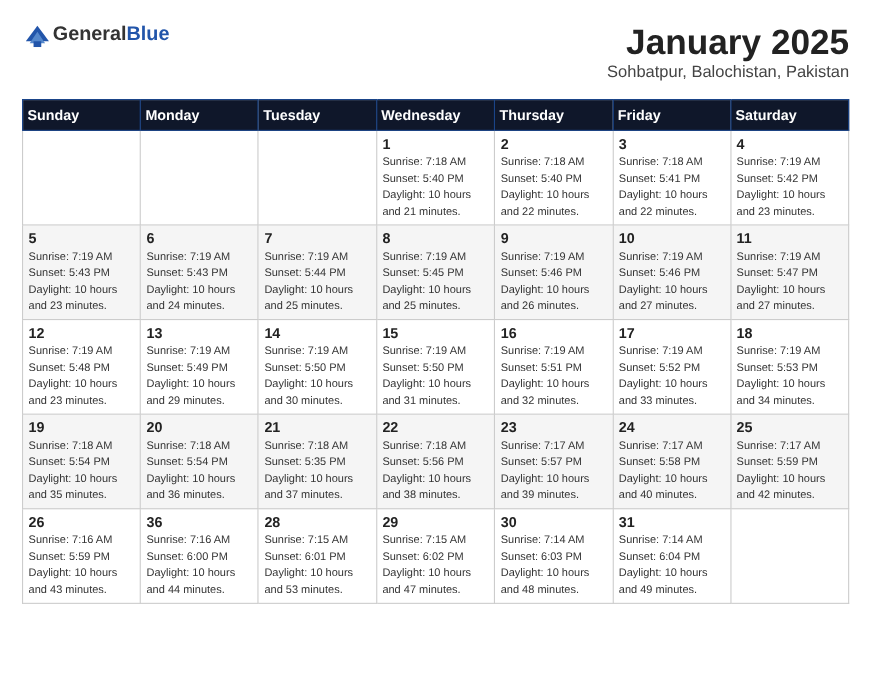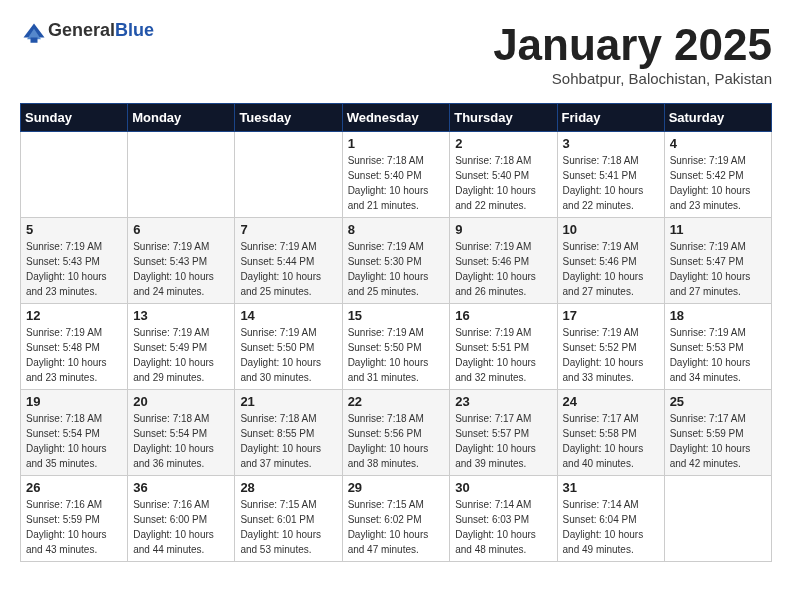--- a/index.html
+++ b/index.html
@@ -32,21 +32,21 @@
       color: #2255aa;
     }
     .logo-icon {
       width: 28px;
       height: 28px;
     }
     .title-block {
       text-align: right;
     }
     .month-title {
-      font-size: 44px;
+      font-size: 32px;
       font-weight: bold;
       color: #222;
     }
     .location-title {
       font-size: 15px;
       color: #444;
       margin-left: 20px;
     }
     .calendar {
       width: 100%;
@@ -183,21 +183,21 @@
           <div class="day-info">
             <div>Sunrise: 7:19 AM</div>
             <div>Sunset: 5:44 PM</div>
             <div>Daylight: 10 hours and 25 minutes.</div>
           </div>
         </td>
         <td>
           <span class="day-number">8</span>
           <div class="day-info">
             <div>Sunrise: 7:19 AM</div>
-            <div>Sunset: 5:30 PM</div>
+            <div>Sunset: 5:45 PM</div>
             <div>Daylight: 10 hours and 25 minutes.</div>
           </div>
         </td>
         <td>
           <span class="day-number">9</span>
           <div class="day-info">
             <div>Sunrise: 7:19 AM</div>
             <div>Sunset: 5:46 PM</div>
             <div>Daylight: 10 hours and 26 minutes.</div>
           </div>
@@ -291,21 +291,21 @@
           <div class="day-info">
             <div>Sunrise: 7:18 AM</div>
             <div>Sunset: 5:54 PM</div>
             <div>Daylight: 10 hours and 36 minutes.</div>
           </div>
         </td>
         <td>
           <span class="day-number">21</span>
           <div class="day-info">
             <div>Sunrise: 7:18 AM</div>
-            <div>Sunset: 8:55 PM</div>
+            <div>Sunset: 5:35 PM</div>
             <div>Daylight: 10 hours and 37 minutes.</div>
           </div>
         </td>
         <td>
           <span class="day-number">22</span>
           <div class="day-info">
             <div>Sunrise: 7:18 AM</div>
             <div>Sunset: 5:56 PM</div>
             <div>Daylight: 10 hours and 38 minutes.</div>
           </div>

